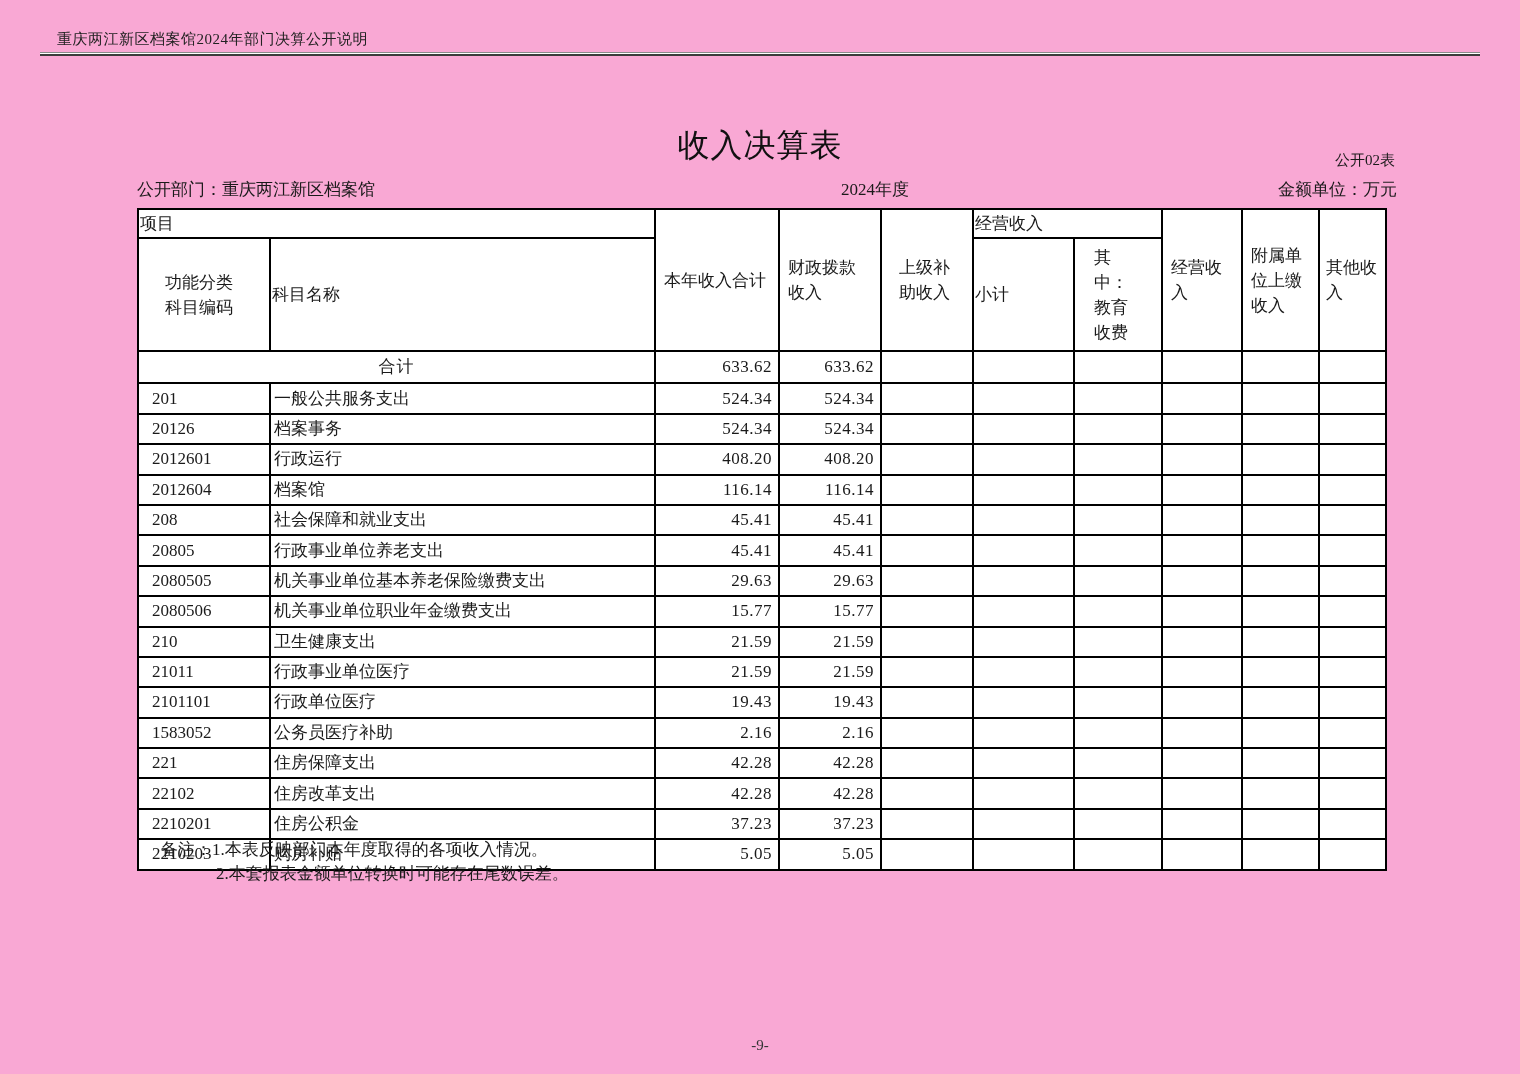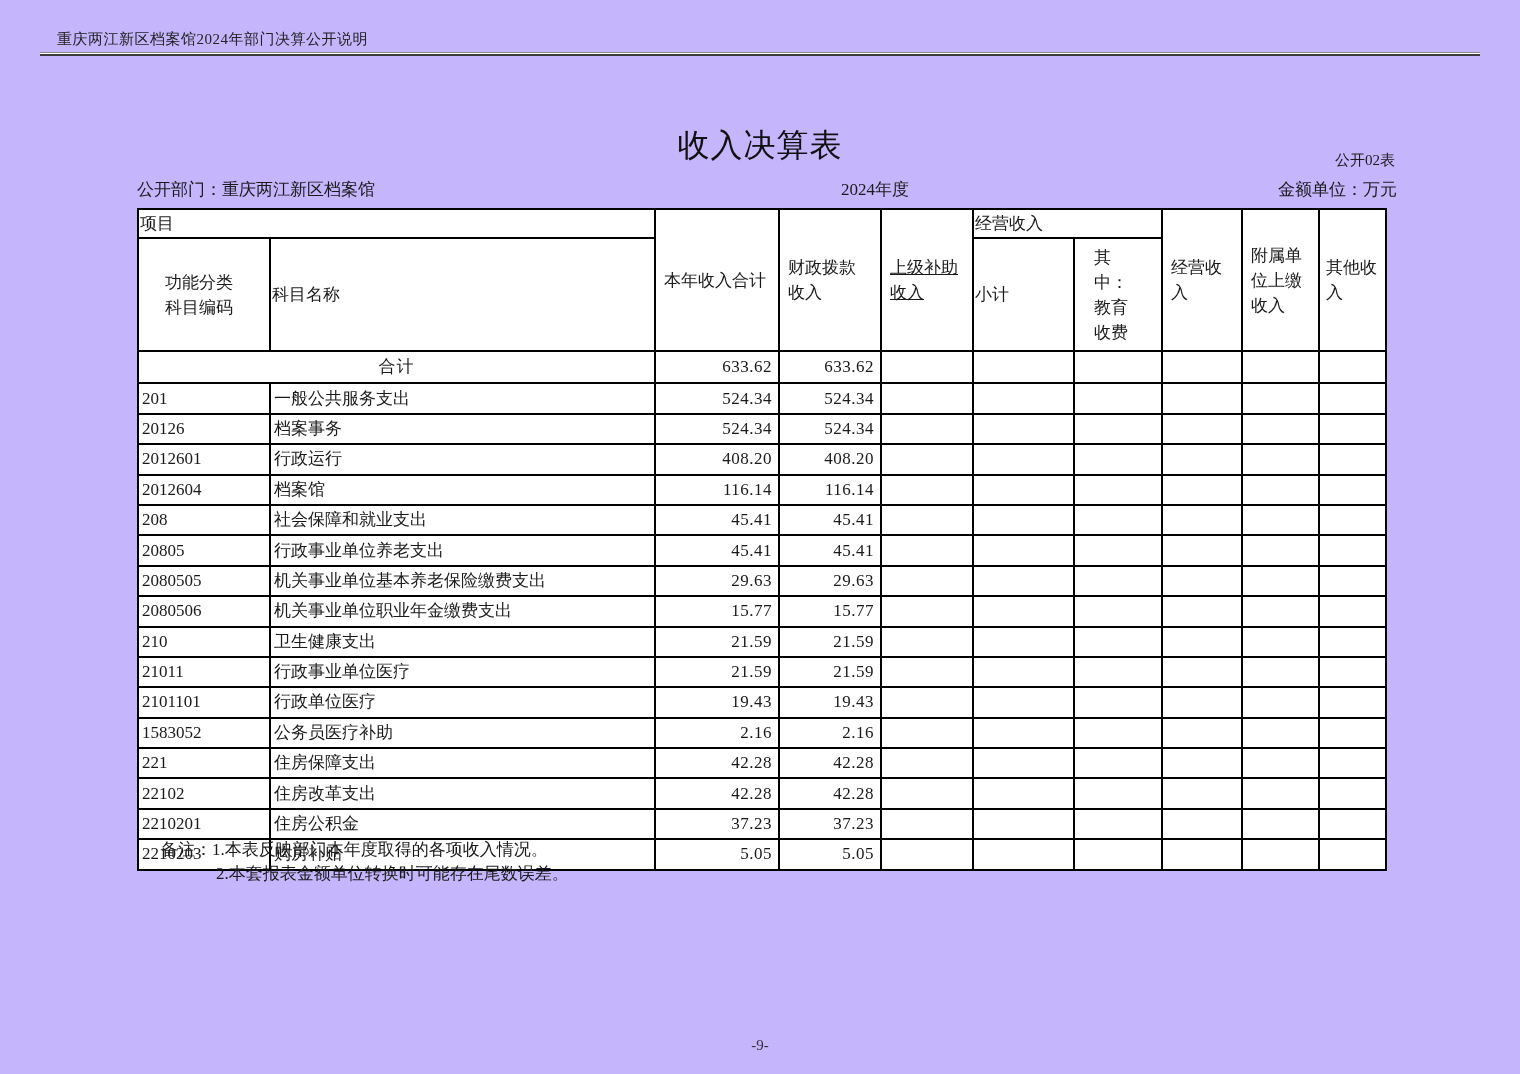--- a/index.html
+++ b/index.html
@@ -1,20 +1,20 @@
 <!DOCTYPE html>
 <html><head>
 <meta charset="utf-8">
 <style>
   html, body { margin: 0; padding: 0; background: #ffffff; }
   .page {
     position: relative;
     width: 1520px;
     height: 1074px;
-    background: #c4b5fd;
+    background: #f9a8d4;
     font-family: "Liberation Serif", "DejaVu Serif", serif;
     color: #1a1a1a;
     overflow: hidden;
   }
   .doc-header-text {
     position: absolute;
     left: 57px; top: 29px;
     font-size: 15px;
     line-height: 20px;
     color: #222;
@@ -61,27 +61,27 @@
     vertical-align: middle;
     overflow: hidden;
     background: #fff;
   }
   .income-table thead th { text-align: left; line-height: 25px; }
   .row-project-h { height: 27px; }
   .row-sub-h th { height: 109px; }
   .h-code { padding: 0 26px; }
   .h-total { padding: 0 8px; }
   .h-fiscal { padding: 0 8px; }
-  .h-superior { padding: 0 8px; text-decoration: underline; }
+  .h-superior { padding: 0 17px; }
   .h-education { padding: 0 19px; }
   .h-operating { padding: 0 8px; }
   .h-affiliated { padding: 0 8px; }
   .h-other { padding: 0 6px; }
   .income-table tbody td { height: 28.4px; line-height: 26px; }
-  .c-code { text-align: left; padding: 0 2px 0 3px; }
+  .c-code { text-align: left; padding: 0 2px 0 13px; }
   .c-name { text-align: left; padding: 0 4px 0 3px; }
   .c-num { text-align: right; padding: 0 6px 0 2px; letter-spacing: 0.5px; }
   .c-merged { text-align: center; font-weight: bold; letter-spacing: 1px; }
 
   .notes { position: absolute; left: 137px; top: 838px; font-size: 17px; line-height: 24px; margin-left: 24px; }
   .note-line-2 { margin-left: 55px; }
   .page-number {
     position: absolute;
     left: 0; top: 1037px;
     width: 100%;

